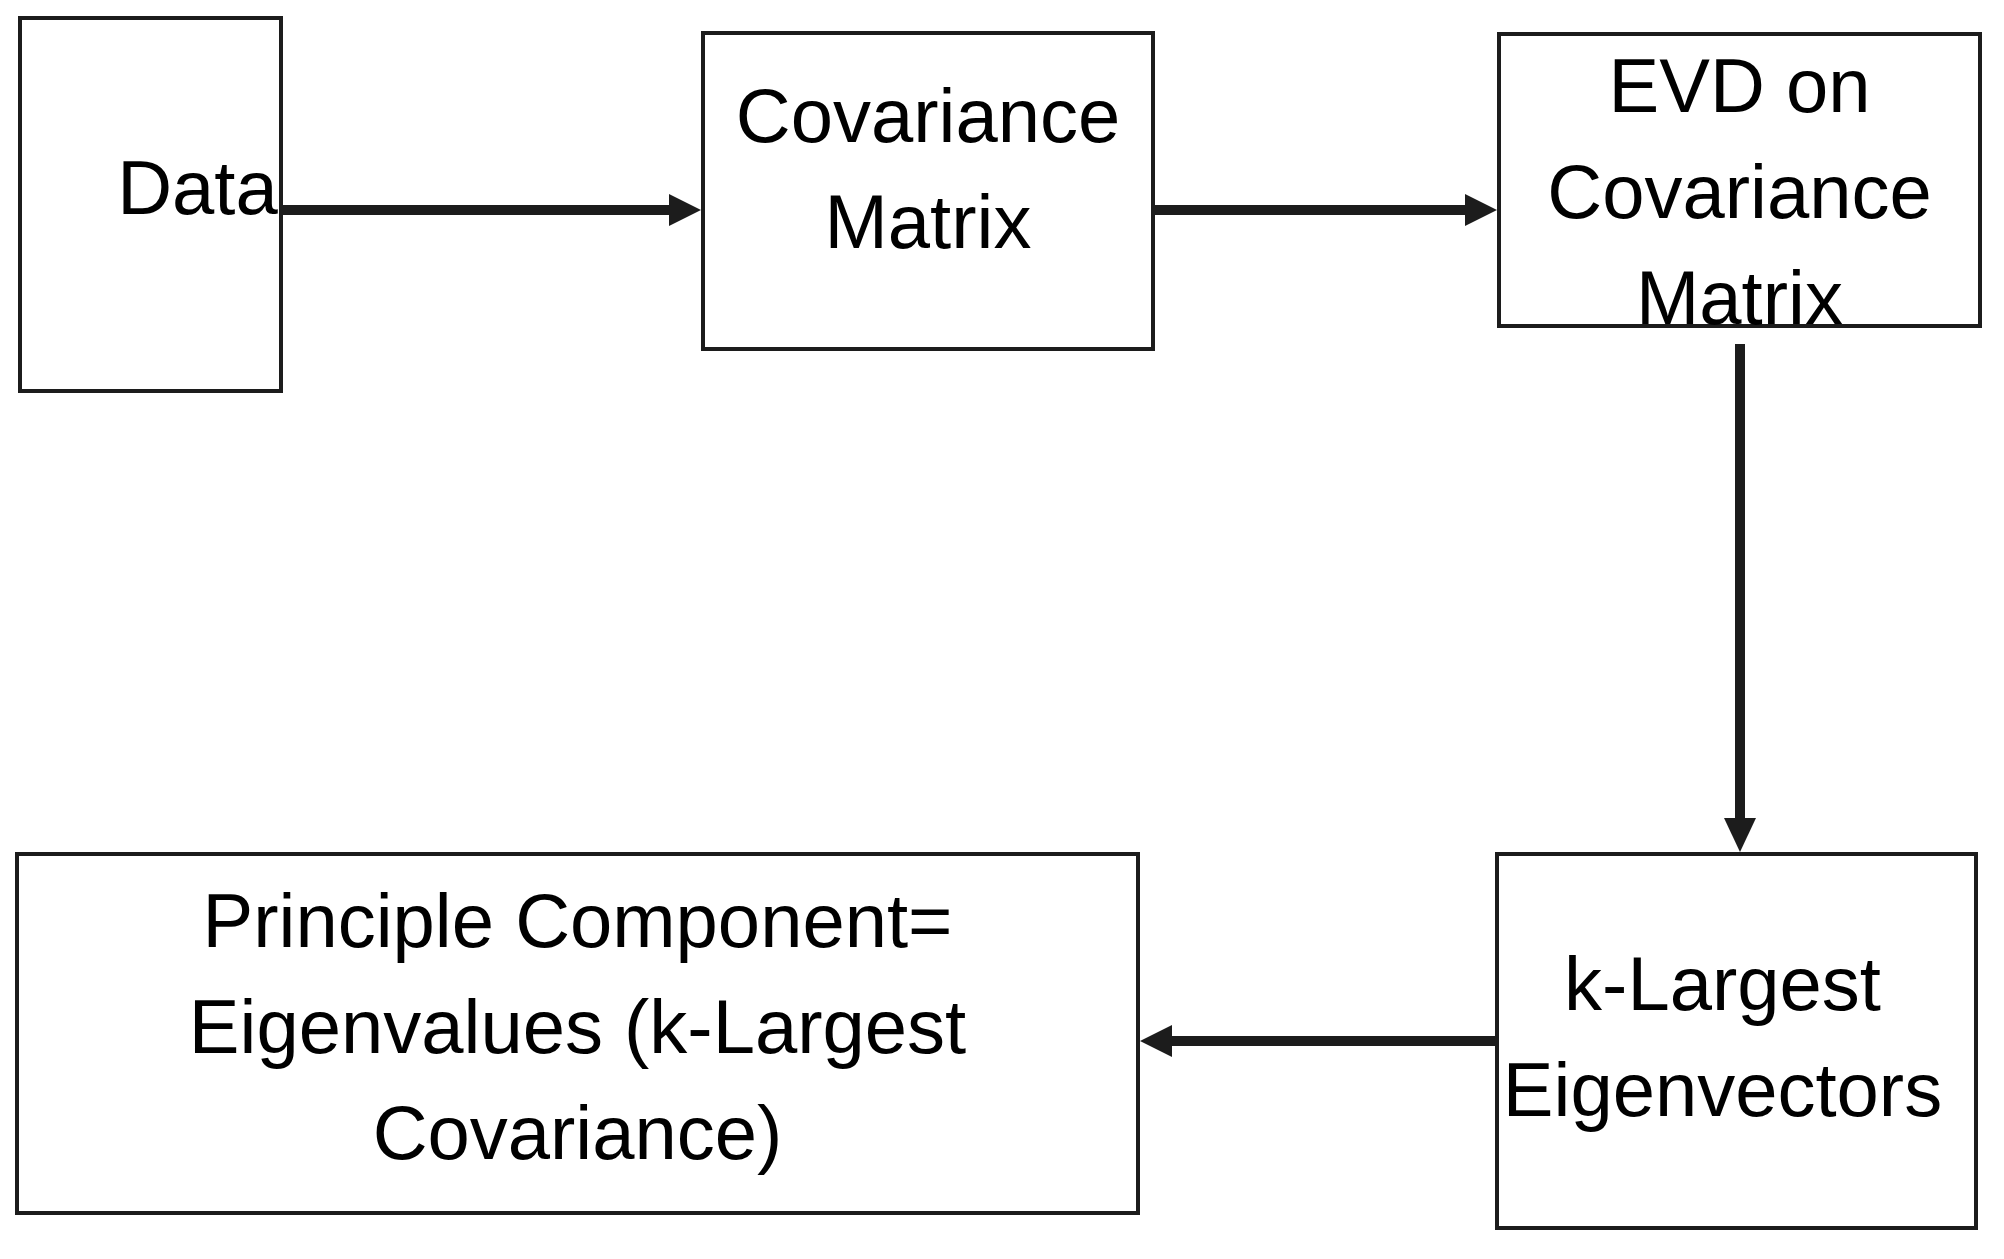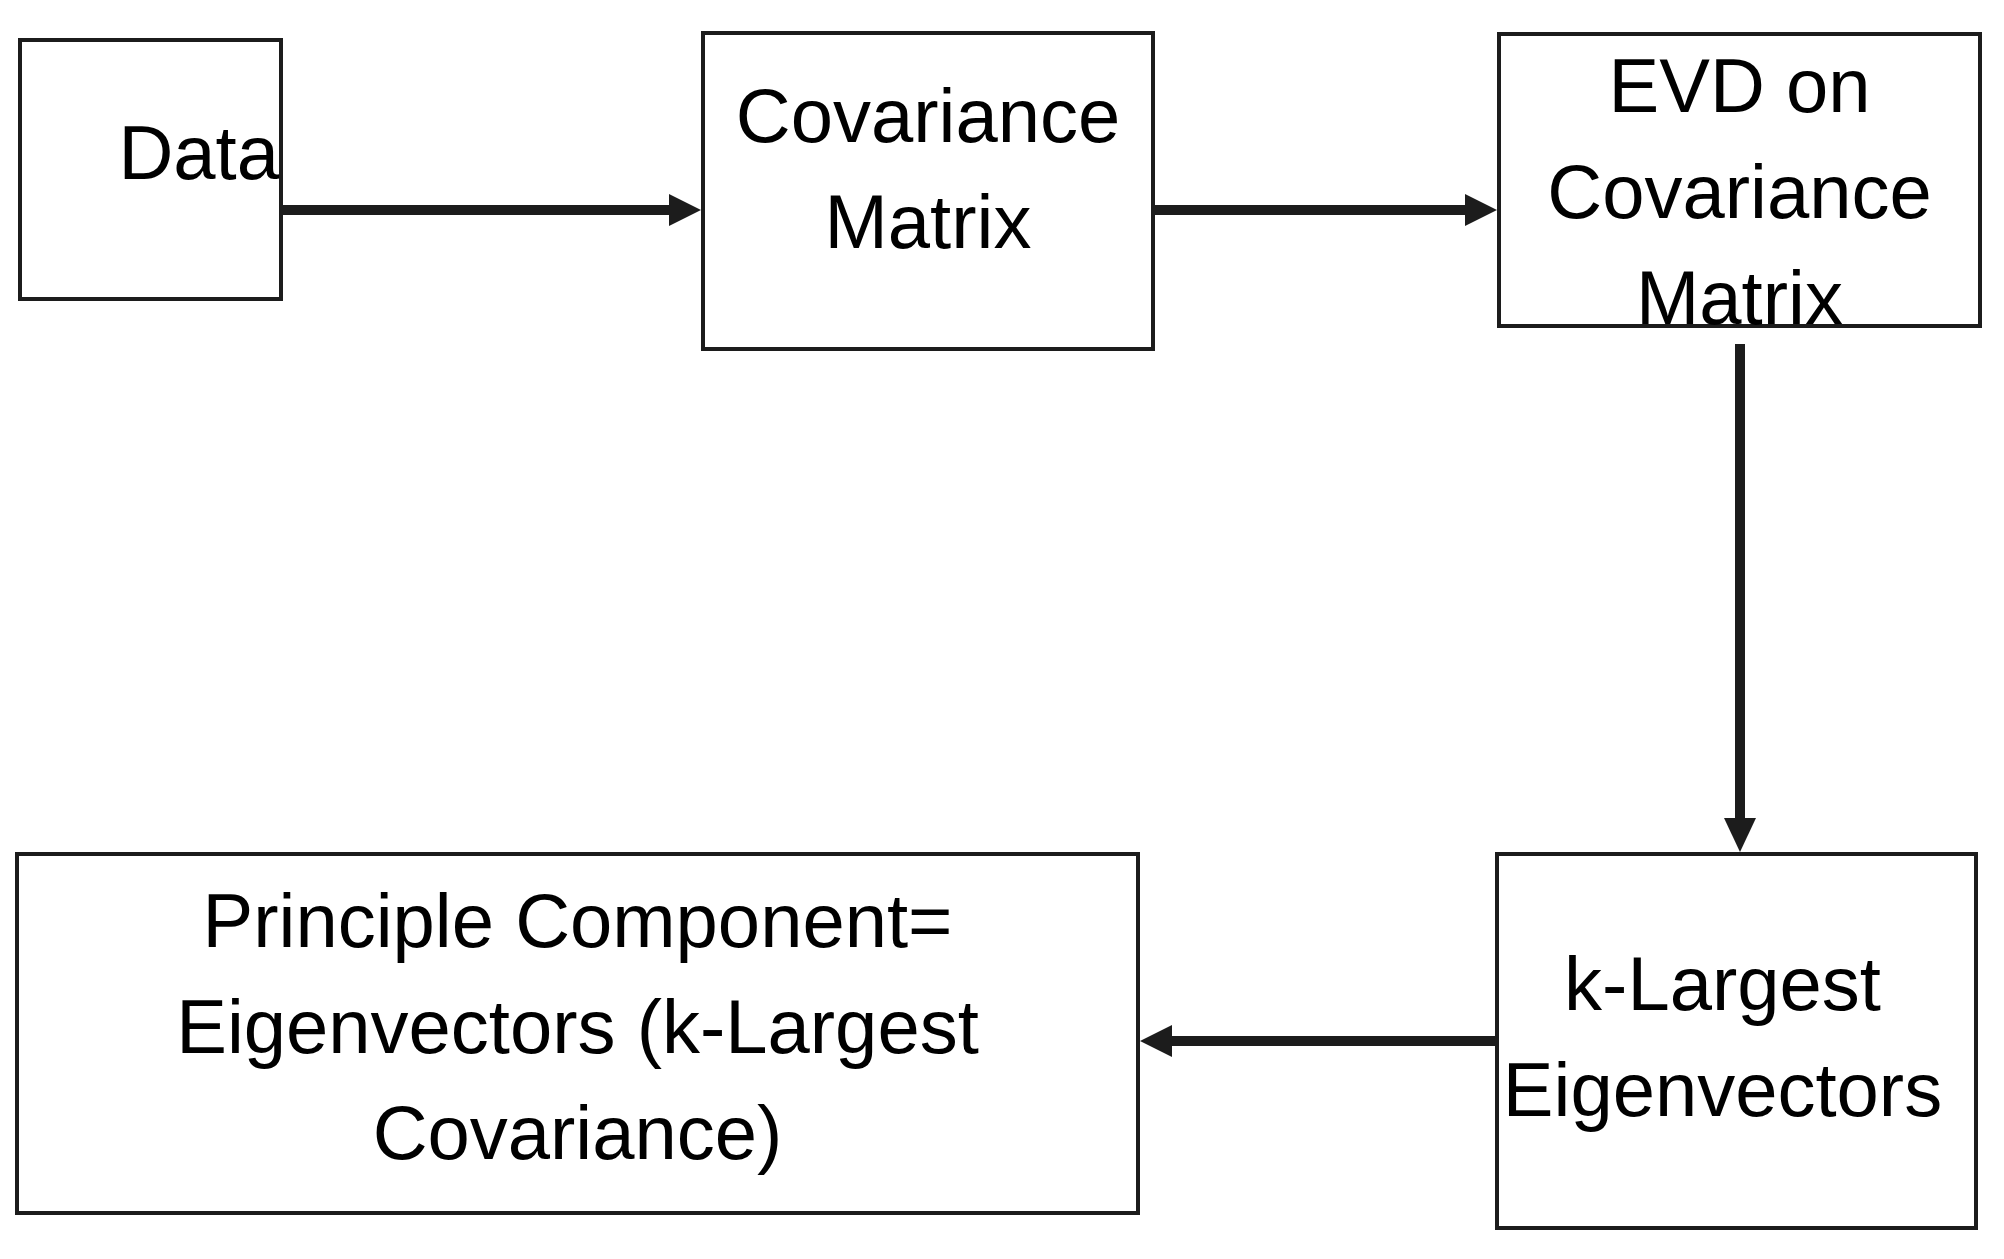--- a/index.html
+++ b/index.html
@@ -28,21 +28,21 @@
     text-align: center;
     font-size: 76px;
     line-height: 106px;
     letter-spacing: 0;
   }
   .node .line {
     display: block;
     white-space: nowrap;
   }
   
-  #node-data        { left: 18px;   top: 38px;  width: 265px;  height: 263px; padding: 0 0 34px 94px; align-items: flex-end; }
+  #node-data        { left: 18px;   top: 16px;  width: 265px;  height: 377px; padding: 0 0 34px 94px; }
   #node-covariance  { left: 701px;  top: 31px;  width: 454px;  height: 320px; padding: 0 0 44px 0; }
   #node-evd         { left: 1497px; top: 32px;  width: 485px;  height: 296px; padding: 24px 0 0 0; }
   #node-klargest    { left: 1495px; top: 852px; width: 483px;  height: 378px; padding: 11px 28px 20px 0; }
   #node-principle   { left: 15px;   top: 852px; width: 1125px; height: 363px; padding: 0 0 14px 0; text-align: right; }
 
   
   .shaft {
     position: absolute;
     background: var(--stroke, #1c1c1c);
   }
@@ -95,21 +95,21 @@
     <span class="line">Matrix</span>
   </div>
 
   <div class="node" id="node-klargest">
     <span class="line">k-Largest</span>
     <span class="line">Eigenvectors</span>
   </div>
 
   <div class="node" id="node-principle">
     <span class="line">Principle Component=</span>
-    <span class="line">Eigenvectors (k-Largest</span>
+    <span class="line">Eigenvalues (k-Largest</span>
     <span class="line">Covariance)</span>
   </div>
 
   <div>
     <div class="shaft" id="arrow1-shaft"></div>
     <div class="head head-right" id="arrow1-head"></div>
   </div>
 
   <div>
     <div class="shaft" id="arrow2-shaft"></div>

